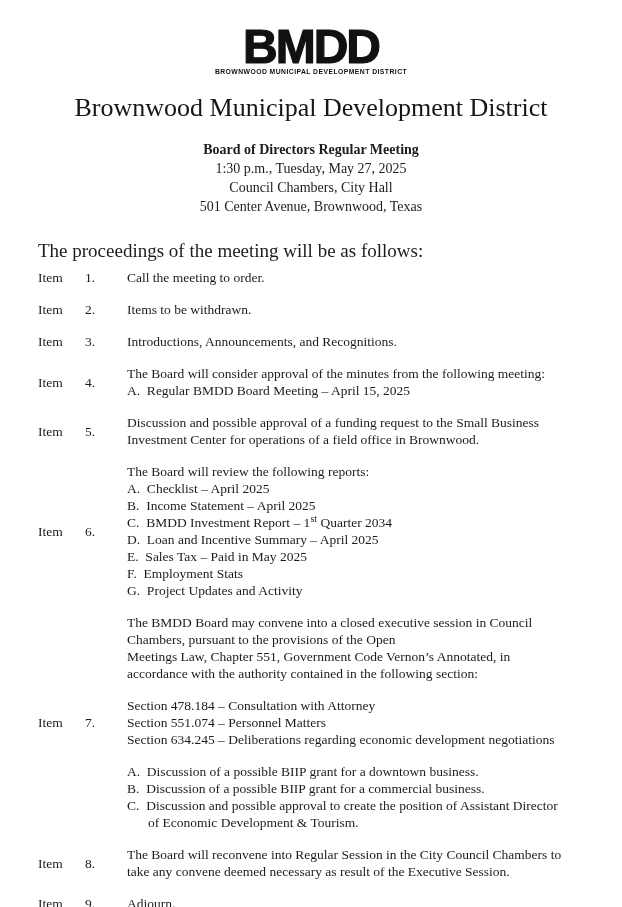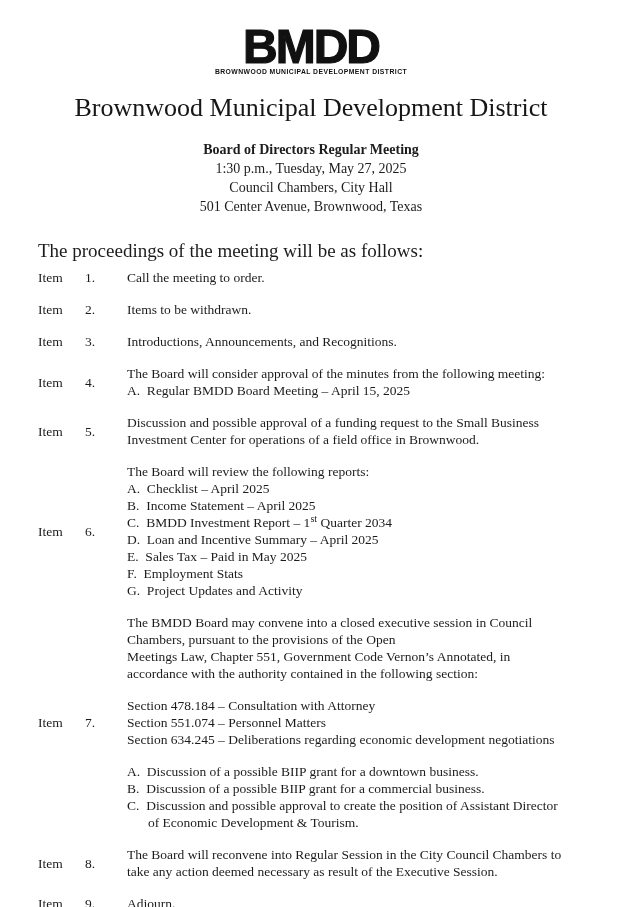--- a/index.html
+++ b/index.html
@@ -195,21 +195,21 @@
         <div class="line">C.  Discussion and possible approval to create the position of Assistant Director</div>
         <div class="line cont-indent">of Economic Development &amp; Tourism.</div>
       </div>
     </div>
 
     <div class="agenda-row">
       <span class="col-label">Item</span>
       <span class="col-num">8.</span>
       <div class="col-text">
         <div class="line">The Board will reconvene into Regular Session in the City Council Chambers to</div>
-        <div class="line">take any action deemed necessary as result of the Executive Session.</div>
+        <div class="line">take any convene deemed necessary as result of the Executive Session.</div>
       </div>
     </div>
 
     <div class="agenda-row">
       <span class="col-label">Item</span>
       <span class="col-num">9.</span>
       <div class="col-text">
         <div class="line">Adjourn.</div>
       </div>
     </div>

